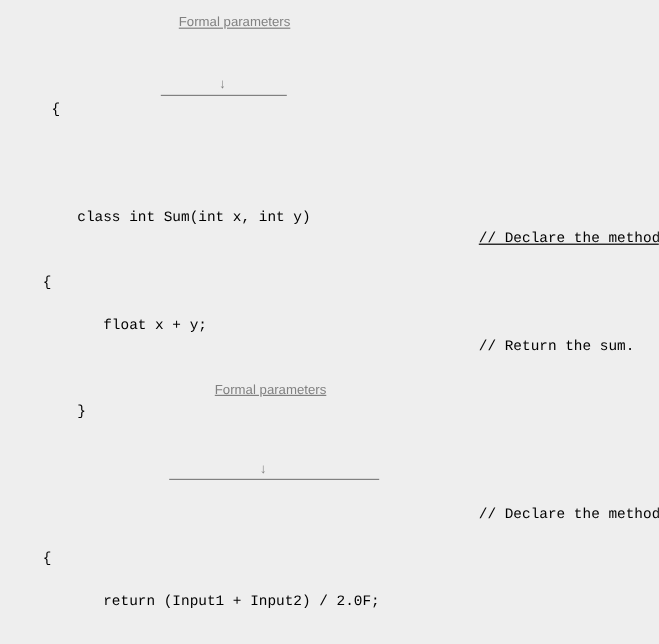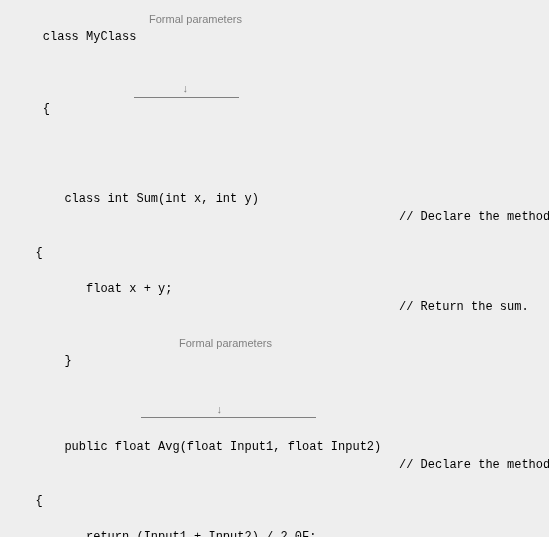--- a/index.html
+++ b/index.html
@@ -12,41 +12,41 @@
       color: #000;
       line-height: 1.5;
       position: relative;
     }
     .line { white-space: pre; position: relative; }
     .annotation {
       font-family: Arial, Helvetica, sans-serif;
       color: #808080;
       font-size: 11px;
       position: absolute;
+      text-decoration: underline;
     }
     .arrow-down {
       position: absolute;
       color: #808080;
       font-size: 11px;
       line-height: 1;
     }
     .brace-line {
       position: absolute;
       height: 1px;
       background: #808080;
     }
     .block { position: relative; }
   </style>
 </head>
 <body>
 
 <div class="block">
 
   <div class="line">
-    <span>class MyClass</span>
     <span class="annotation" style="left:135px; top:1px;">Formal parameters</span>
   </div>
 
   <div class="line">
     <span>{</span>
     <span class="arrow-down" style="left:168px; top:2px;">↓</span>
     <span class="brace-line" style="left:120px; width:105px; top:15px;"></span>
   </div>
 
   <div class="line">
@@ -65,21 +65,20 @@
     <span>   }</span>
     <span class="annotation" style="left:165px; top:1px;">Formal parameters</span>
   </div>
 
   <div class="line" style="height:14px;">
     <span class="arrow-down" style="left:202px; top:-1px;">↓</span>
     <span class="brace-line" style="left:127px; width:175px; top:11px;"></span>
   </div>
 
   <div class="line">
-    <span>   public float Avg(float Input1, float Input2)</span>
     <span style="position:absolute; left:385px;">// Declare the method.</span>
   </div>
 
   <div class="line"><span>   {</span></div>
 
   <div class="line">
     <span>      return (Input1 + Input2) / 2.0F;</span>
     
   </div>
 

